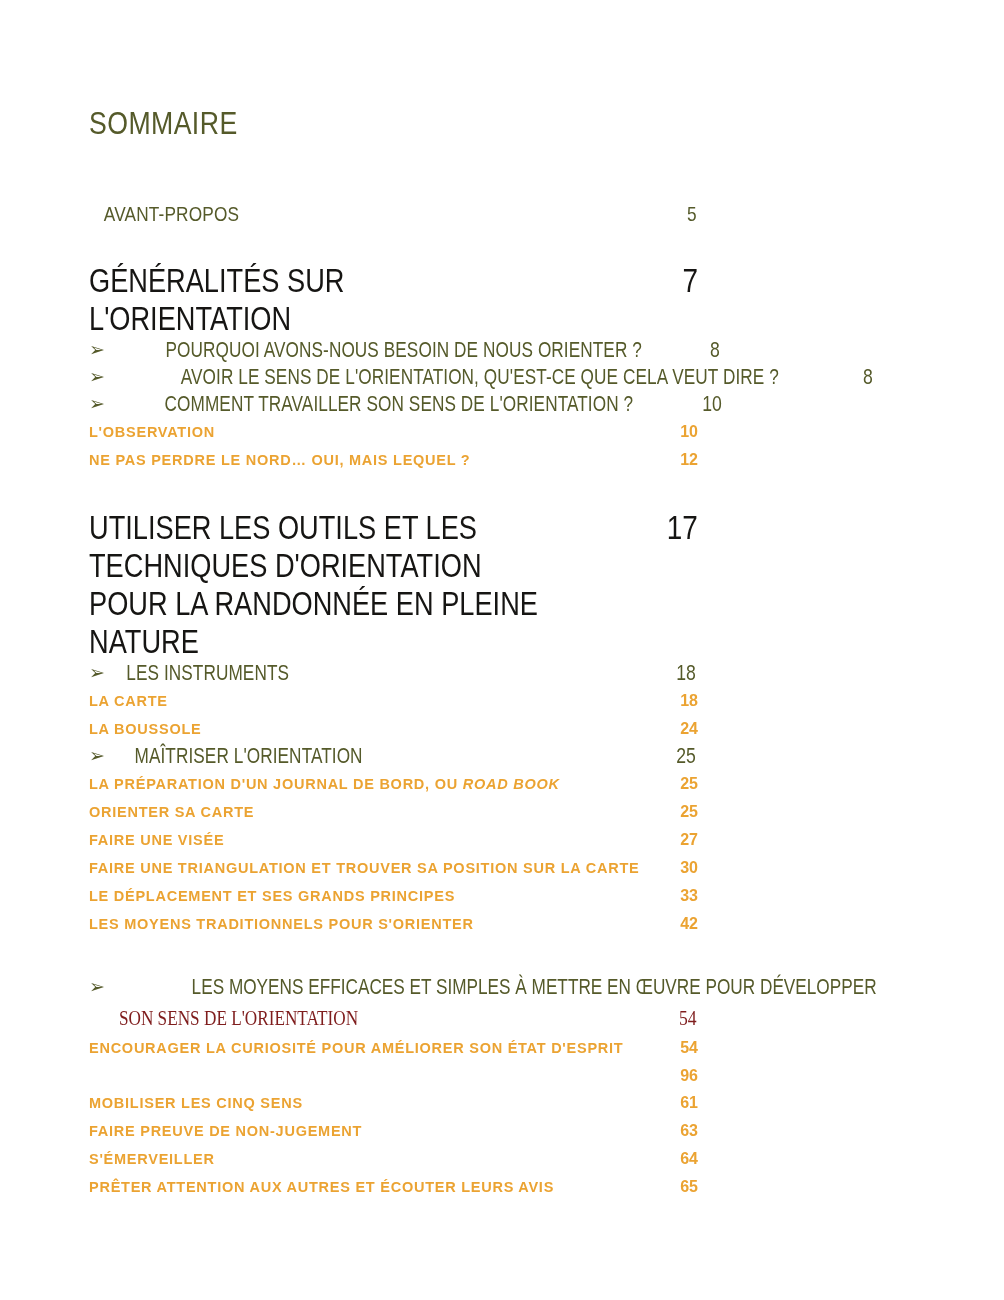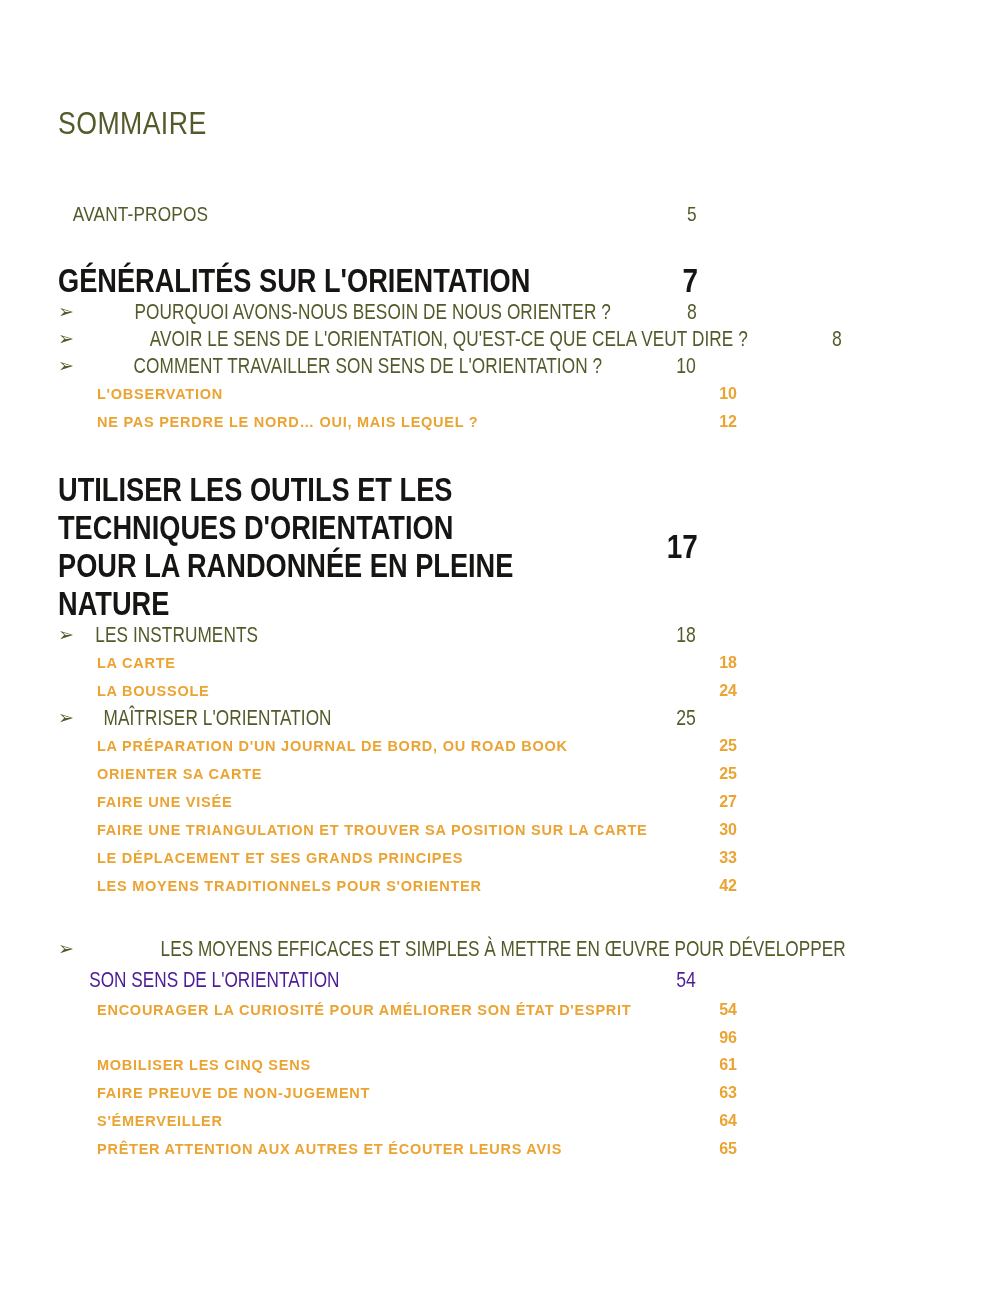--- a/index.html
+++ b/index.html
@@ -13,21 +13,21 @@
     font-family: "Liberation Sans", sans-serif;
     -webkit-font-smoothing: antialiased;
   }
 
   .page {
     position: relative;
     width: 816px;
     height: 1300px;
     background: #ffffff;
     box-sizing: border-box;
-    padding: 108px 118px 0 58px;
+    padding: 108px 118px 0 89px;
   }
 
   
   .row {
     display: flex;
     align-items: flex-start;
     width: 100%;
   }
   .row .txt {
     flex: 0 1 auto;
@@ -69,25 +69,25 @@
     transform: scaleX(0.82);
   }
   .lvl-green .txt { transform-origin: left baseline; }
   .lvl-green .pg  { transform-origin: right baseline; }
 
   
   .section-head {
     color: #161513;
     font-size: 34px;
     line-height: 38px;
-    font-weight: 700;
+    font-weight: 400;
     letter-spacing: 0px;
     font-family: "Liberation Sans Narrow", "Liberation Sans", sans-serif;
     display: flex;
-    align-items: center;
+    align-items: flex-start;
     width: 100%;
   }
   .section-head .txt {
     flex: 0 1 auto;
     transform: scaleX(0.80);
     transform-origin: left bottom;
     white-space: pre-line;
   }
   .section-head .spacer { flex: 1 1 auto; min-width: 10px; }
   .section-head .pg {
@@ -147,24 +147,24 @@
     margin-right: 1px;
   }
   .sub-green-wrap .l1 .txt {
     transform: scaleX(0.80);
     transform-origin: left baseline;
     white-space: nowrap;
   }
   .sub-green-wrap .l2 {
     display: flex;
     align-items: baseline;
-    color: #4c1d95;
+    color: #7f1d1d;
     font-size: 21.5px;
     line-height: 31px;
-    font-family: Liberation Sans, sans-serif;
+    font-family: Liberation Serif, serif;
     width: 100%;
   }
   .sub-green-wrap .l2 .txt {
     flex: 0 1 auto;
     transform: scaleX(0.80);
     transform-origin: left baseline;
     white-space: nowrap;
   }
   .sub-green-wrap .l2 .spacer { flex: 1 1 auto; min-width: 8px; }
   .sub-green-wrap .l2 .pg {
@@ -177,27 +177,26 @@
   .sub-orange {
     color: #eba332;
     font-size: 14.5px;
     line-height: 27px;
     font-weight: 700;
     letter-spacing: 0.75px;
     font-family: "Liberation Sans", sans-serif;
     display: flex;
     align-items: baseline;
     width: 100%;
-    margin-left: 39px;
   }
   .sub-orange .txt {
     flex: 0 1 auto;
     white-space: nowrap;
   }
-  .sub-orange .txt .ital { }
+  .sub-orange .txt .ital { font-style: italic; }
   .sub-orange .spacer { flex: 1 1 auto; min-width: 8px; }
   .sub-orange .pg {
     flex: 0 0 auto;
     font-size: 16px;
     letter-spacing: 0;
     white-space: nowrap;
   }
 
   
   .gap-lg { height: 34px; }

